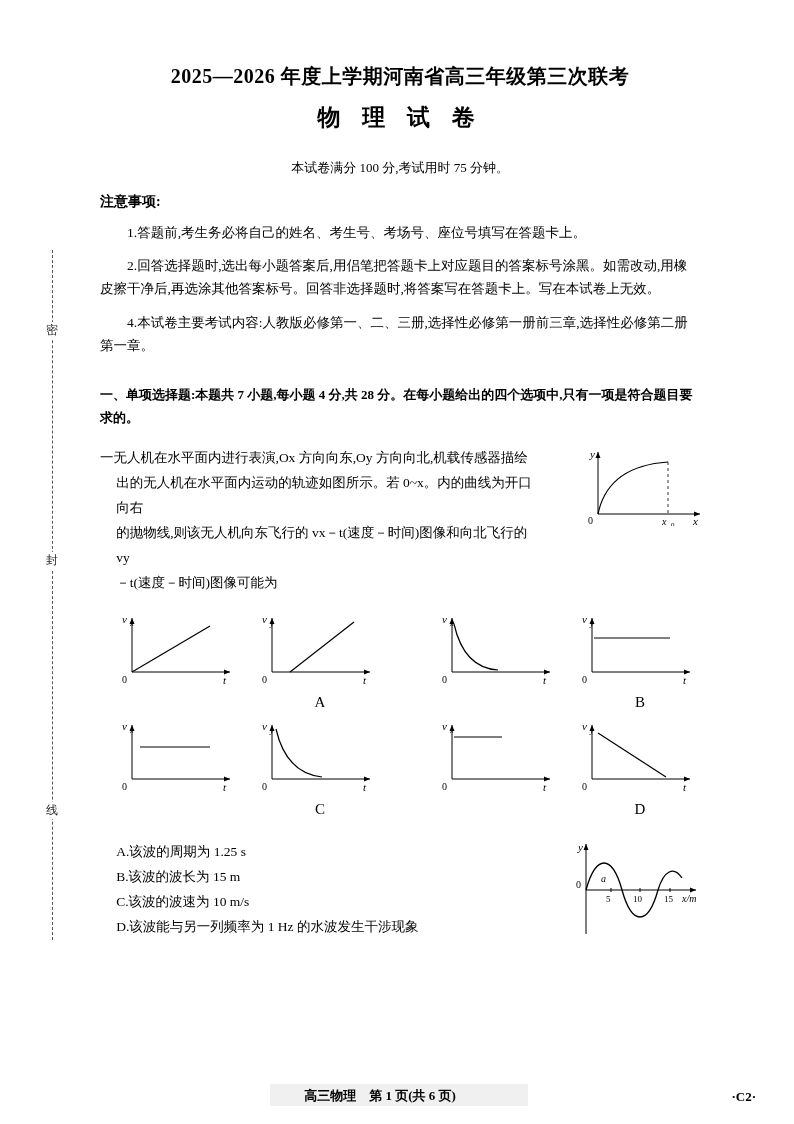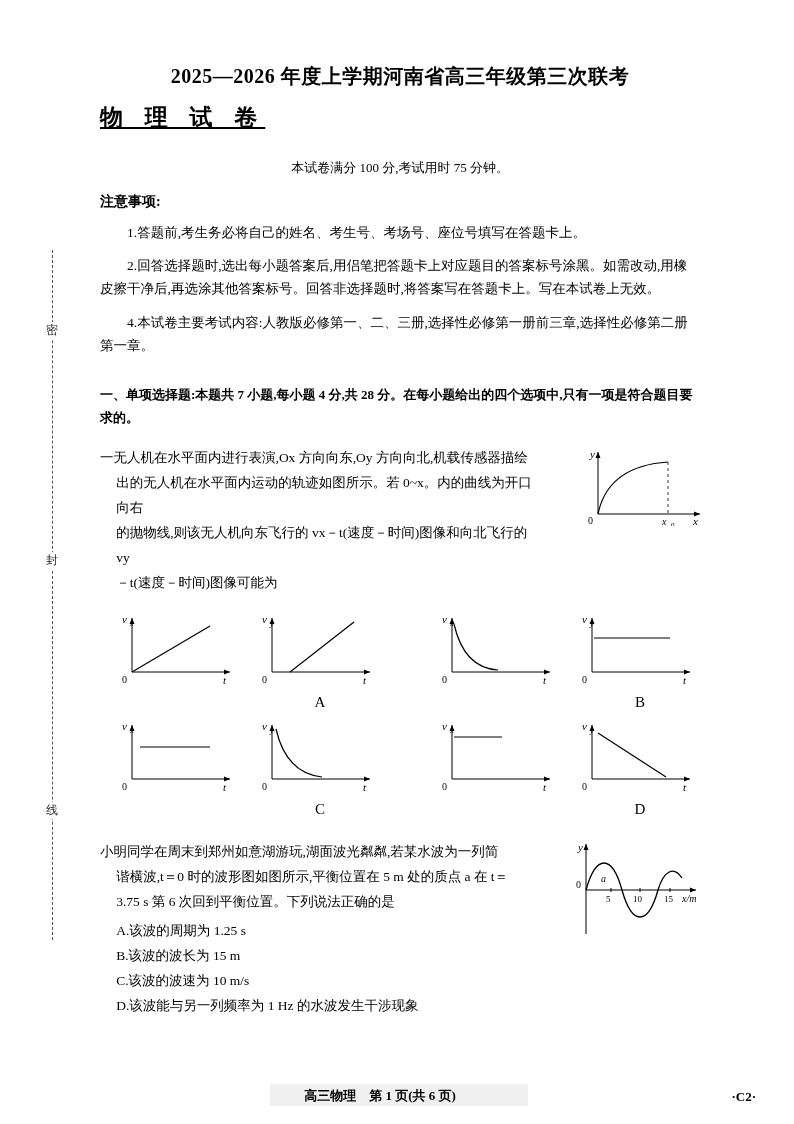--- a/index.html
+++ b/index.html
@@ -32,23 +32,22 @@
   .seal-char.c3{top:802px;}
 
   .content{
     position:absolute;left:100px;top:17px;width:600px;
   }
   h1.title{
     font-size:20px;font-weight:bold;text-align:center;margin:46px 0 0 0;
     letter-spacing:0.5px;
   }
   h2.subject{
-    font-size:23px;font-weight:bold;margin:12px 0 0 0;
+    font-size:23px;font-weight:bold;text-align:center;margin:12px 0 0 0;
     letter-spacing:8px;
-    text-decoration:underline;
   }
   .score-line{
     text-align:center;font-size:13px;margin-top:26px;
   }
   .notice-title{
     font-size:14px;font-weight:bold;margin-top:16px;
   }
   .notice-item{
     font-size:13.5px;line-height:1.72;text-indent:2em;margin-top:10px;
   }
@@ -262,25 +261,20 @@
           <text x="20" y="16" font-size="8" font-style="italic">y</text>
           <text x="113" y="74" font-size="11" font-style="italic">t</text>
           <text x="12" y="73" font-size="10">0</text>
         </svg>
         <div class="graph-label">D</div>
       </div>
     </div>
 
     <div class="q" style="margin-top:22px;">
       <div style="position:relative;width:600px;">
-        <div style="width:440px;">
-          <p>小明同学在周末到郑州如意湖游玩,湖面波光粼粼,若某水波为一列简</p>
-          <p class="hang">谐横波,t＝0 时的波形图如图所示,平衡位置在 5 m 处的质点 a 在 t＝</p>
-          <p class="hang">3.75 s 第 6 次回到平衡位置。下列说法正确的是</p>
-        </div>
         <div class="fig-q2" style="top:-2px;right:0;">
           <svg width="140" height="100" viewBox="0 0 140 100">
             <line x1="16" y1="52" x2="126" y2="52" stroke="#000" stroke-width="1"></line>
             <polygon points="126,52 120,49.5 120,54.5" fill="#000"></polygon>
             <line x1="16" y1="96" x2="16" y2="6" stroke="#000" stroke-width="1"></line>
             <polygon points="16,6 13.5,12 18.5,12" fill="#000"></polygon>
             <path d="M16,52 C26,16 42,16 52,52 C62,88 78,88 88,52 C94,32 104,28 112,40" fill="none" stroke="#000" stroke-width="1.3"></path>
             <line x1="41" y1="50" x2="41" y2="54" stroke="#000" stroke-width="1"></line>
             <line x1="70" y1="50" x2="70" y2="54" stroke="#000" stroke-width="1"></line>
             <line x1="100" y1="50" x2="100" y2="54" stroke="#000" stroke-width="1"></line>

